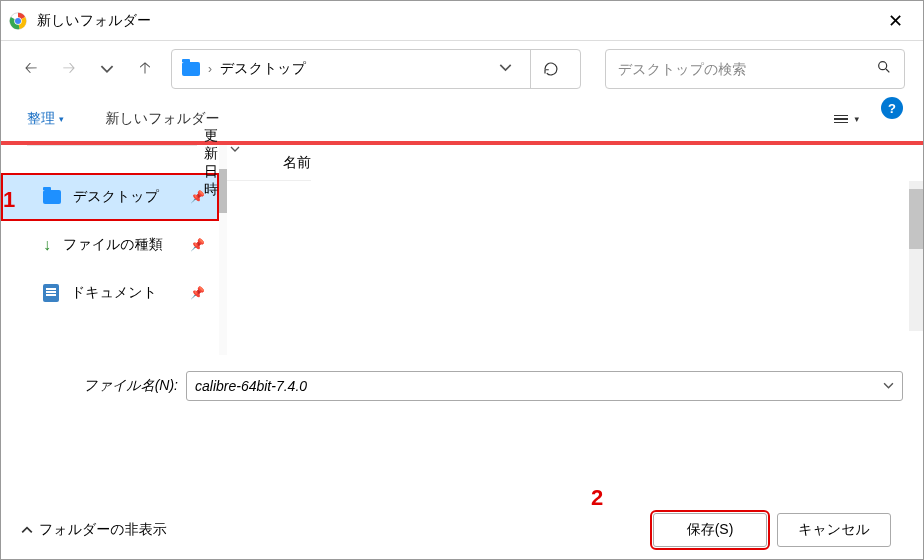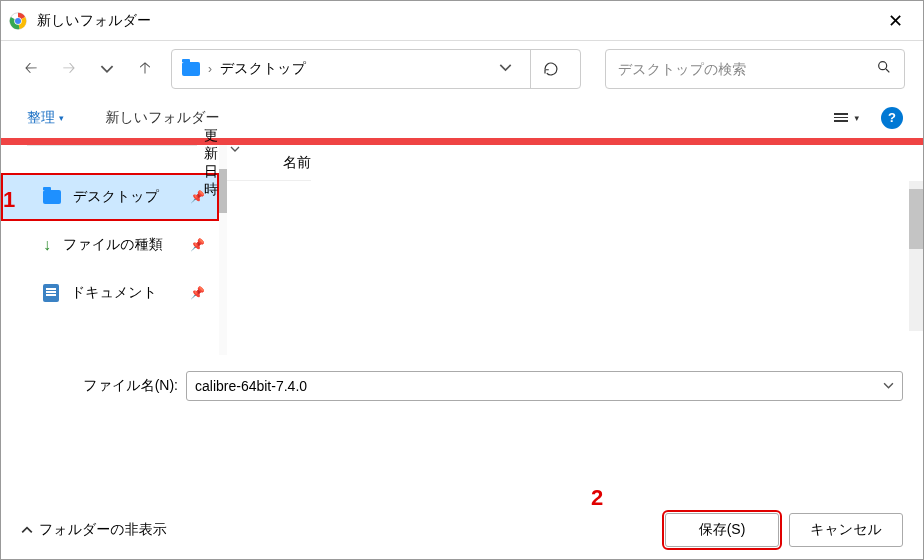--- a/index.html
+++ b/index.html
@@ -19,21 +19,21 @@
 .breadcrumb-sep { color: #777; font-size: 12px; }
 .breadcrumb-text { font-size: 14px; }
 .addr-spacer { flex: 1; }
 .addr-chevron { color: #555; font-size: 13px; padding: 0 6px; }
 .refresh-btn { width: 40px; height: 40px; display: flex; align-items: center; justify-content: center; border-left: 1px solid #ccc; margin-left: 4px; }
 .search-box { width: 300px; height: 40px; border: 1px solid #ccc; border-radius: 4px; display: flex; align-items: center; padding: 16px 12px; margin-left: 10px; }
 .search-box input { border: none; outline: none; flex: 1; font-size: 14px; color: #333; }
 .search-box input::placeholder { color: #888; }
 .search-icon { color: #555; }
 
-.toolbar { height: 48px; display: flex; align-items: center; padding: 0 20px; border-bottom: 7px solid #ef4444; }
+.toolbar { height: 48px; display: flex; padding: 0 20px; border-bottom: 4px solid #ef4444; }
 .tool-btn { font-size: 14px; color: #1a6fc4; padding: 4px 6px; display: flex; align-items: center; gap: 4px; }
 .tool-btn .caret { font-size: 9px; }
 .tool-btn.plain { color: #333; margin-left: 30px; }
 .tool-spacer { flex: 1; }
 .view-btn { display: flex; align-items: center; gap: 6px; padding: 4px; color: #333; }
 .hamburger-icon { display: inline-flex; flex-direction: column; gap: 2px; }
 .hamburger-icon span { width: 14px; height: 1.5px; background: #333; }
 .help-btn { width: 22px; height: 22px; border-radius: 50%; background: #0078d4; color: #fff; display: flex; align-items: center; justify-content: center; font-size: 13px; font-weight: bold; margin-left: 18px; }
 
 .content { display: flex; height: 210px; position: relative; }
@@ -55,26 +55,26 @@
 .col-name { padding-left: 56px; font-size: 14px; }
 .col-date { position: absolute; right: 93px; font-size: 14px; }
 .sort-caret { position: absolute; right: 80px; top: -8px; font-size: 12px; color: #555; }
 .file-body { flex: 1; }
 .hscroll { height: 16px; background: #f0f0f0; display: flex; margin: 0 16px 0 28px; }
 .hscroll-thumb { width: 58%; background: #c4c4c4; margin-left: 4%; }
 .right-scroll { position: absolute; right: 0; top: 36px; width: 14px; height: 150px; background: #f0f0f0; }
 .right-scroll-thumb { position: absolute; top: 8px; width: 14px; height: 60px; background: #c4c4c4; }
 
 .form-area { padding: 16px 20px 4px 20px; }
-.form-row { display: flex; align-items: center; margin-bottom: 10px; }
+.form-row { display: flex; align-items: center; margin-bottom: 10px; font-style: italic; }
 .form-label { width: 165px; text-align: right; padding-right: 8px; font-size: 14px; }
 .form-input { flex: 1; height: 30px; border: 1px solid #aaa; border-radius: 3px; padding: 0 8px; font-size: 14px; display: flex; align-items: center; position: relative; }
 .form-input .drop-caret { position: absolute; right: 8px; color: #555; font-size: 11px; }
 
-.footer { position: absolute; bottom: 0; left: 0; right: 0; height: 58px; display: flex; align-items: center; padding: 0 20px; }
+.footer { position: absolute; bottom: 0; left: 0; right: 12px; height: 58px; display: flex; align-items: center; padding: 0 20px; }
 .hide-folders { display: flex; align-items: center; gap: 6px; font-size: 14px; }
 .foot-spacer { flex: 1; }
 .btn { width: 114px; height: 34px; border: 1px solid #aaa; background: #fff; font-size: 14px; border-radius: 3px; margin-left: 10px; }
 .btn.primary { outline: 2px solid #e00000; outline-offset: 1px; }
 
 .callout { position: absolute; color: #e00000; font-size: 22px; font-weight: bold; font-family: Arial; z-index: 10; }
 .callout.c1 { left: 2px; top: 186px; }
 .callout.c2 { left: 590px; bottom: 48px; }
 </style>
 </head>

